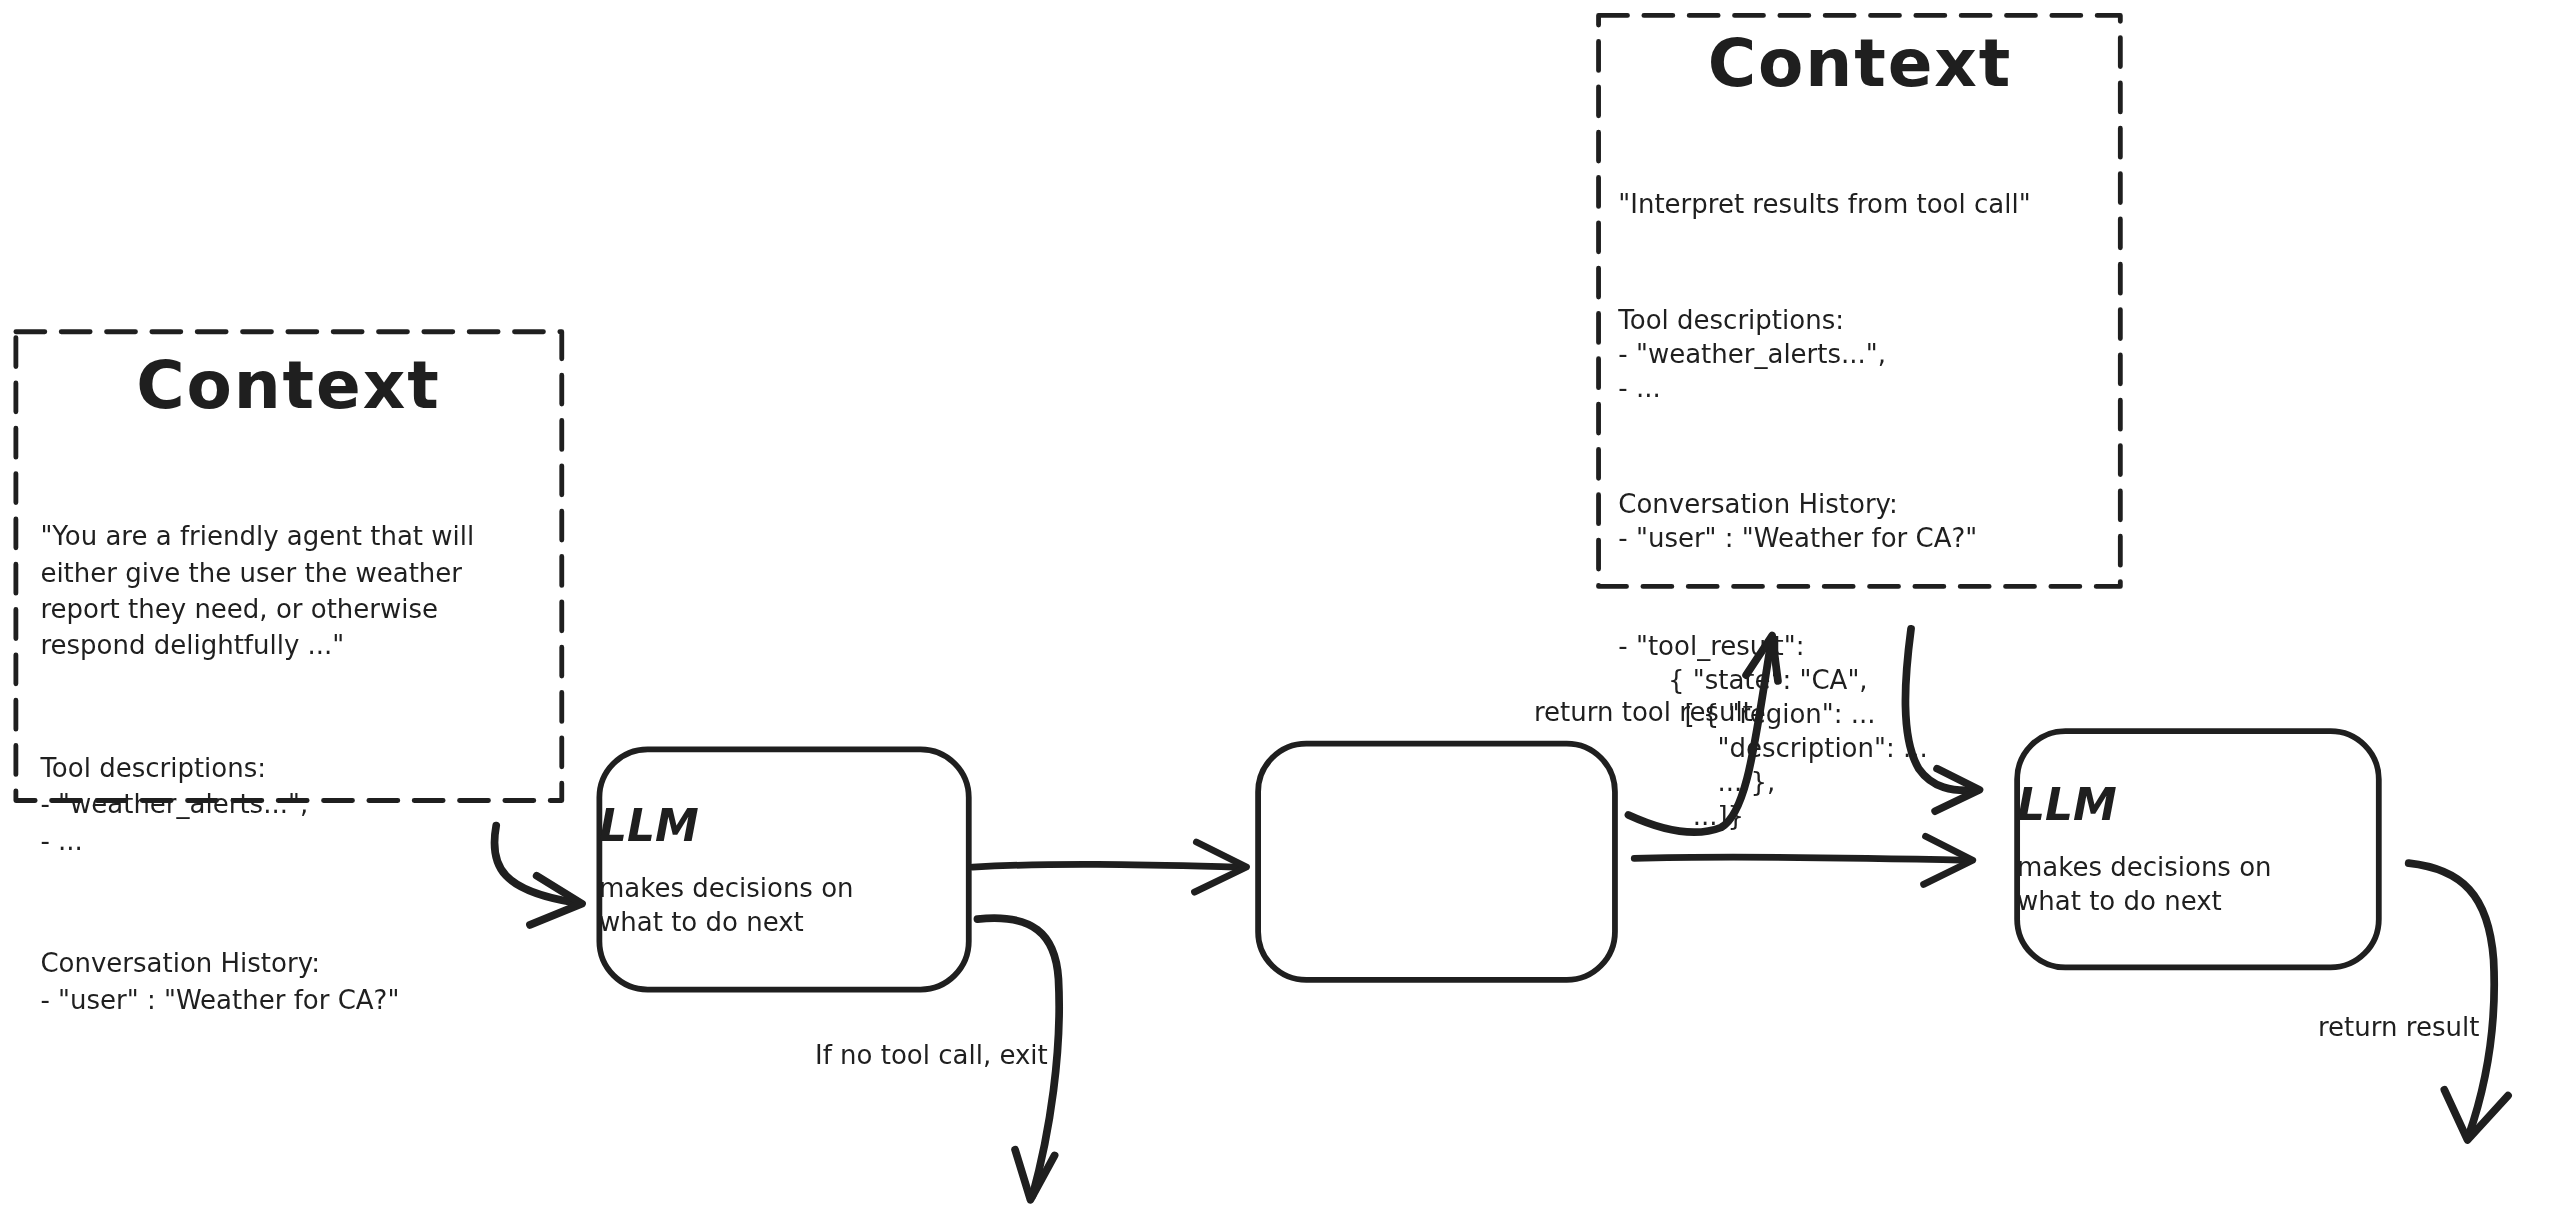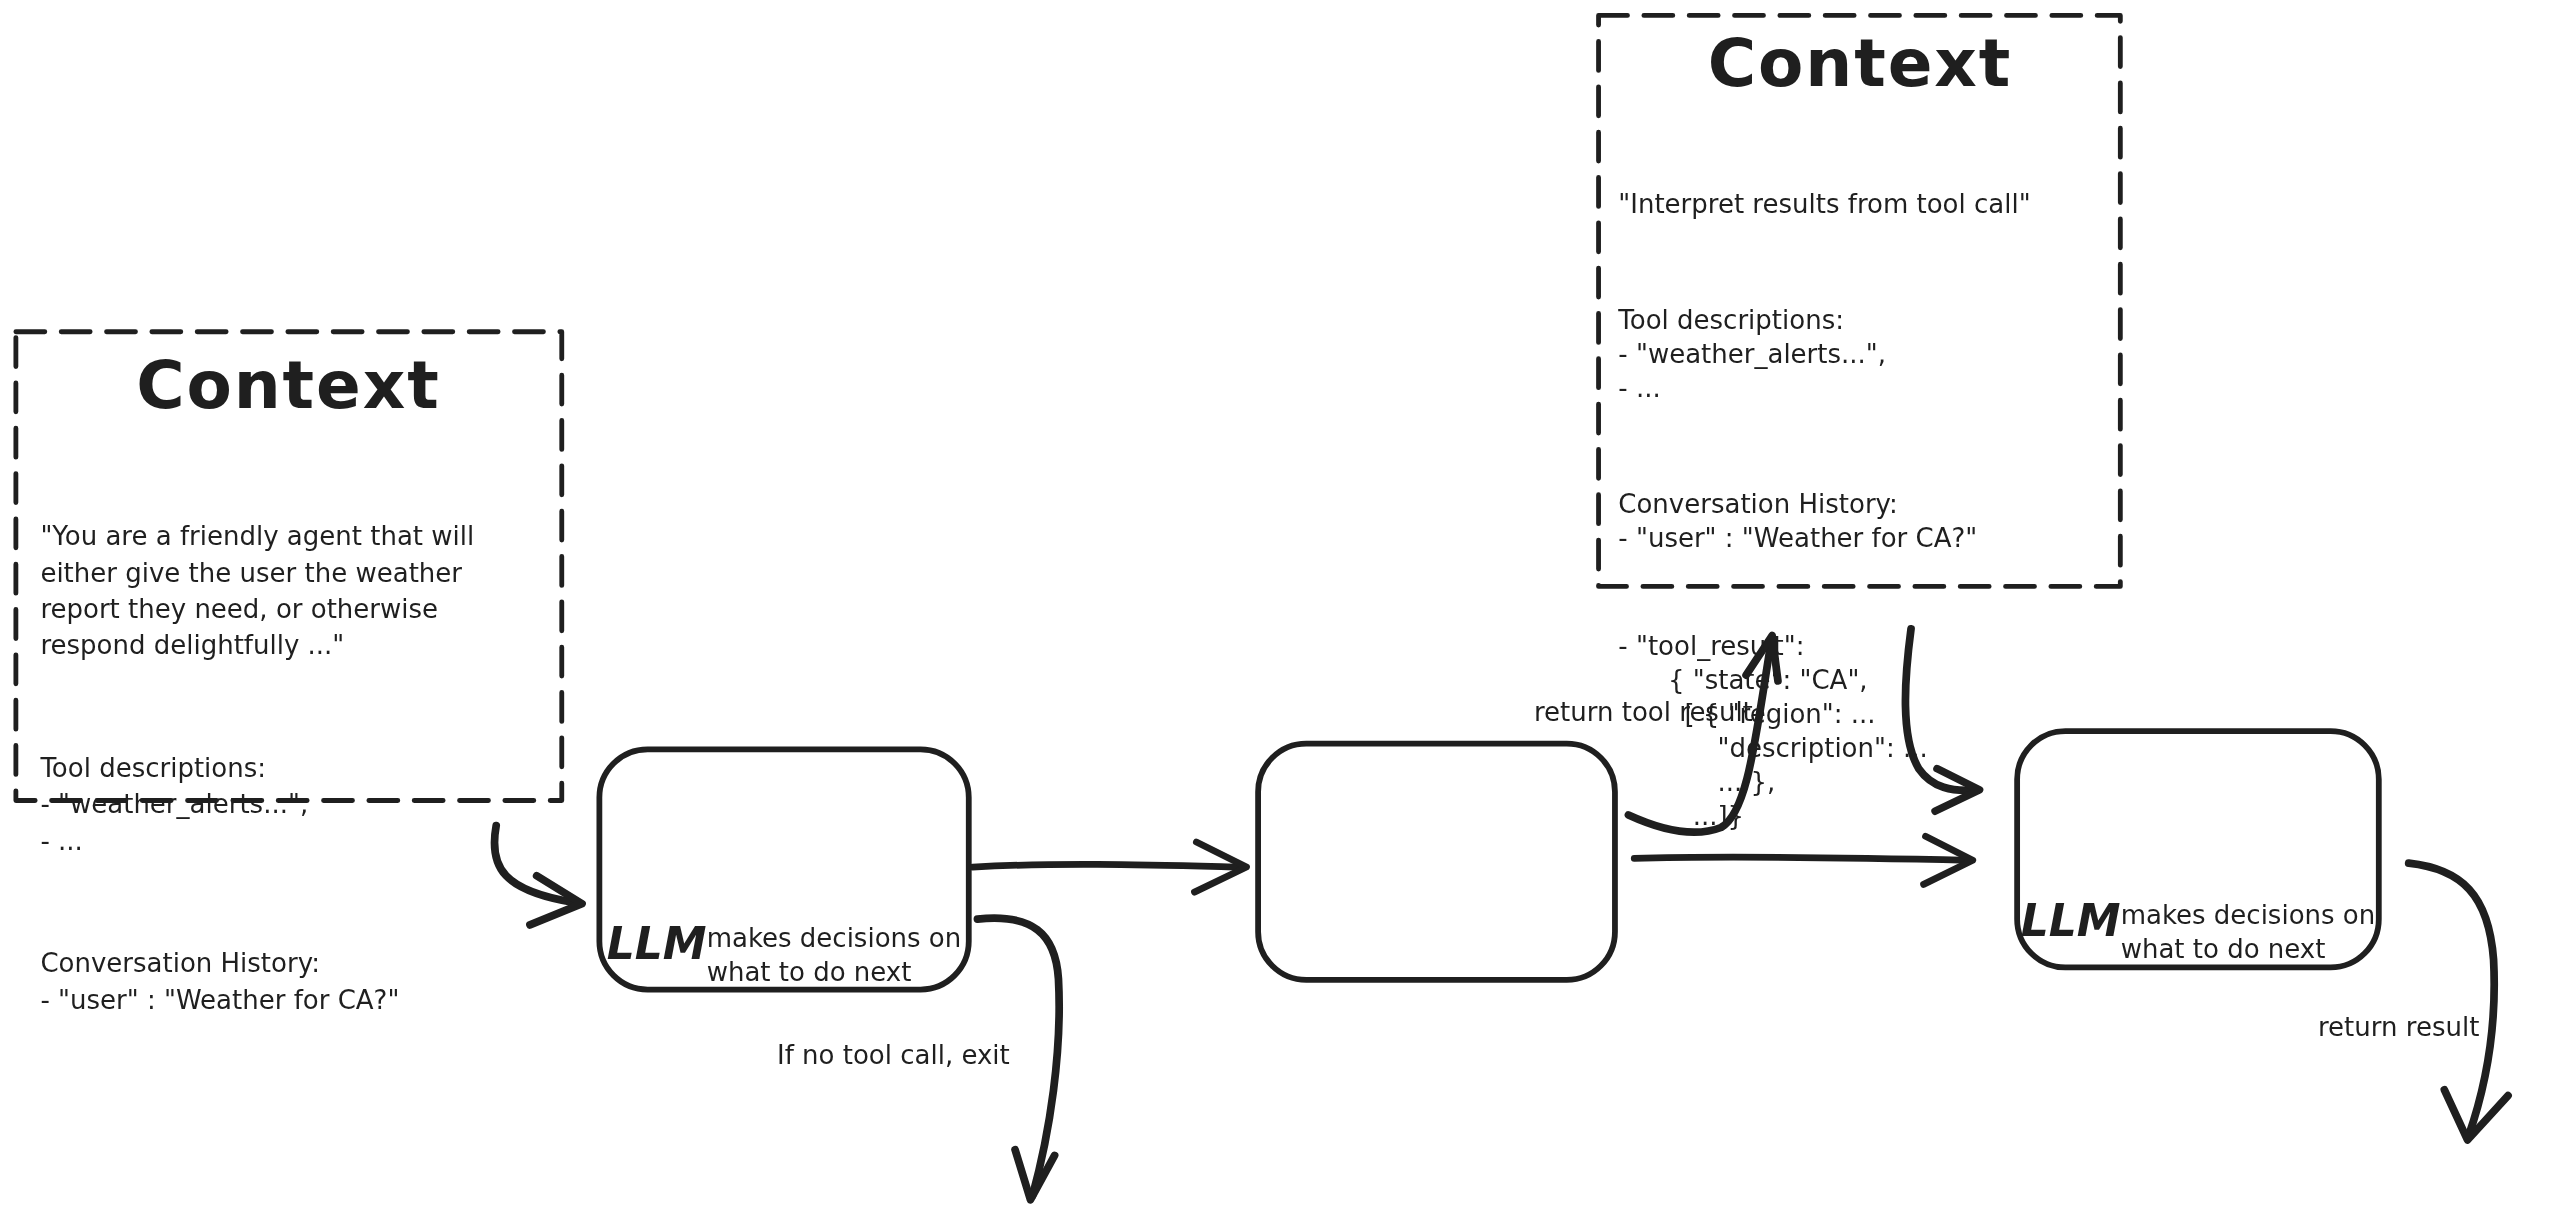--- a/index.html
+++ b/index.html
@@ -36,22 +36,22 @@
   .ctx-body {
     font-size: 26px;
     white-space: pre;
   }
   .ctx-left .ctx-body { line-height: 1.40; }
   .ctx-top  .ctx-body { line-height: 1.31; }
   .para { margin: 0 0 13.5px 0; }
   .para:last-child { margin-bottom: 0; }
   .node {
     display: flex;
-    flex-direction: row;
-    align-items: flex-end;
+    flex-direction: column;
+    align-items: flex-start;
     justify-content: center;
     text-align: center;
   }
   .node-title {
     font-size: 44px;
     font-weight: bold;
     white-space: pre;
     margin-bottom: 21px;
   }
   .node-title.slanted { font-style: italic; }
@@ -156,17 +156,17 @@
   </div>
 
 
   <div class="abs node" style="left:2017px; top:731px; width:362px; height:236px;">
     <div class="node-title slanted">LLM</div>
     <div class="node-subtitle">makes decisions on
 what to do next</div>
   </div>
 
   <div class="abs edge-label" style="left:1534px; top:697px;">return tool result</div>
-  <div class="abs edge-label" style="left:777px; top:1040px;">If no tool call, exit</div>
+  <div class="abs edge-label" style="left:815px; top:1040px;">If no tool call, exit</div>
   <div class="abs edge-label" style="left:2318px; top:1012px;">return result</div>
 
 </div>
 
 
 </body></html>

